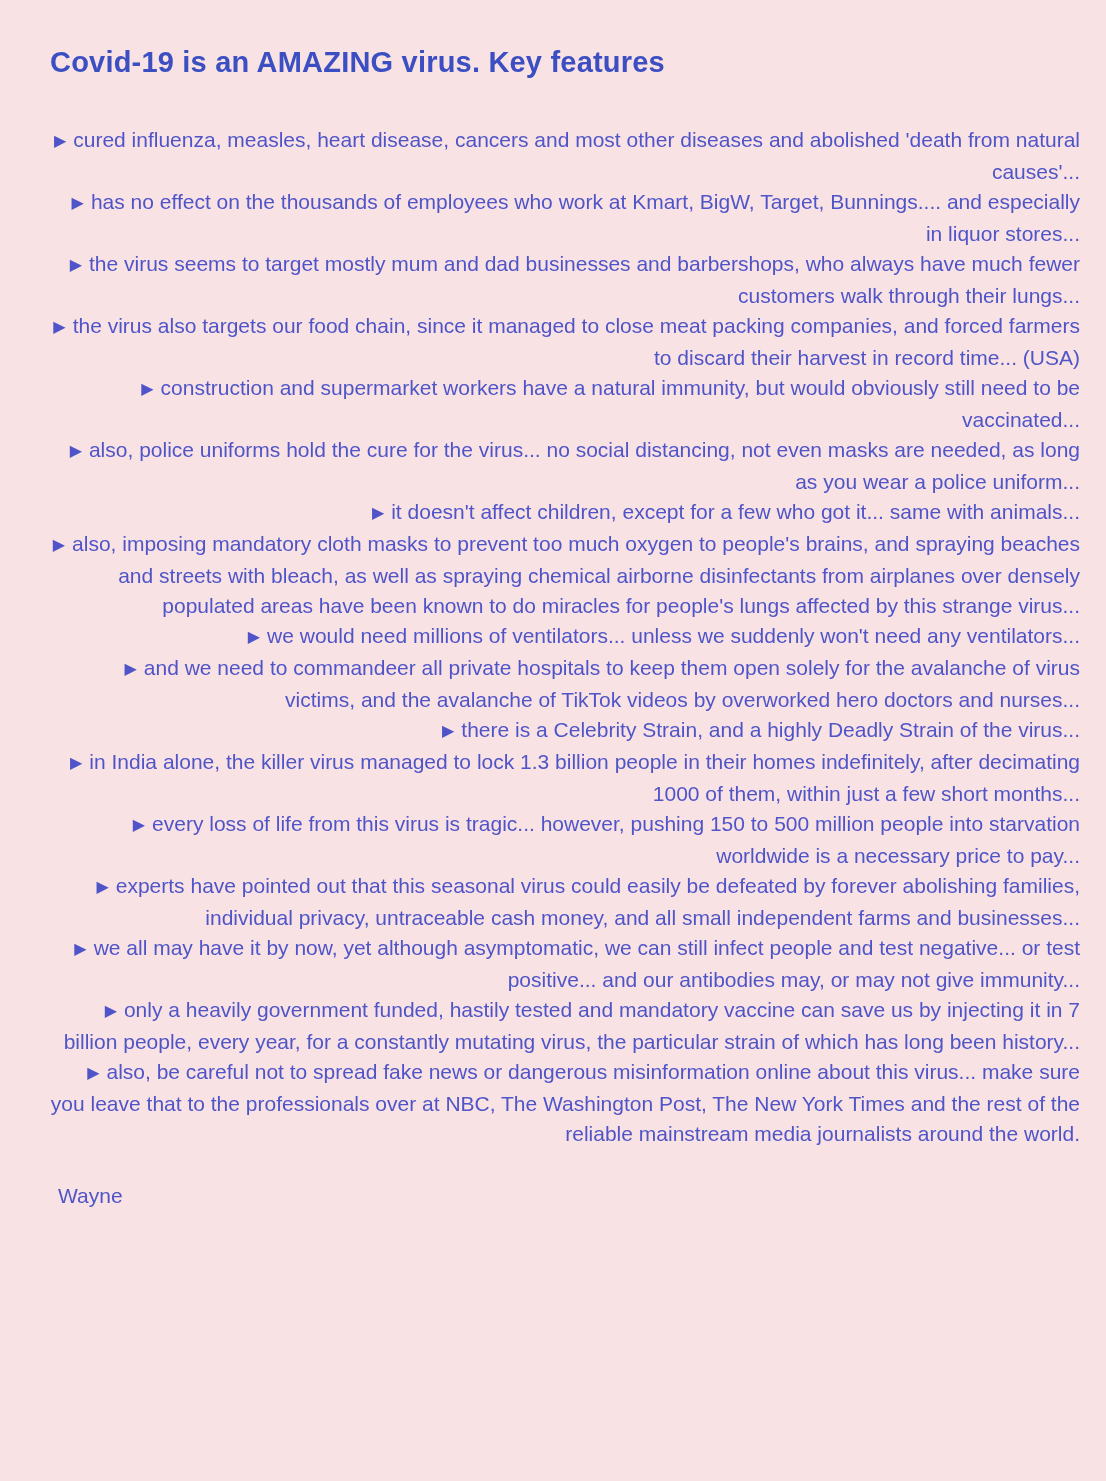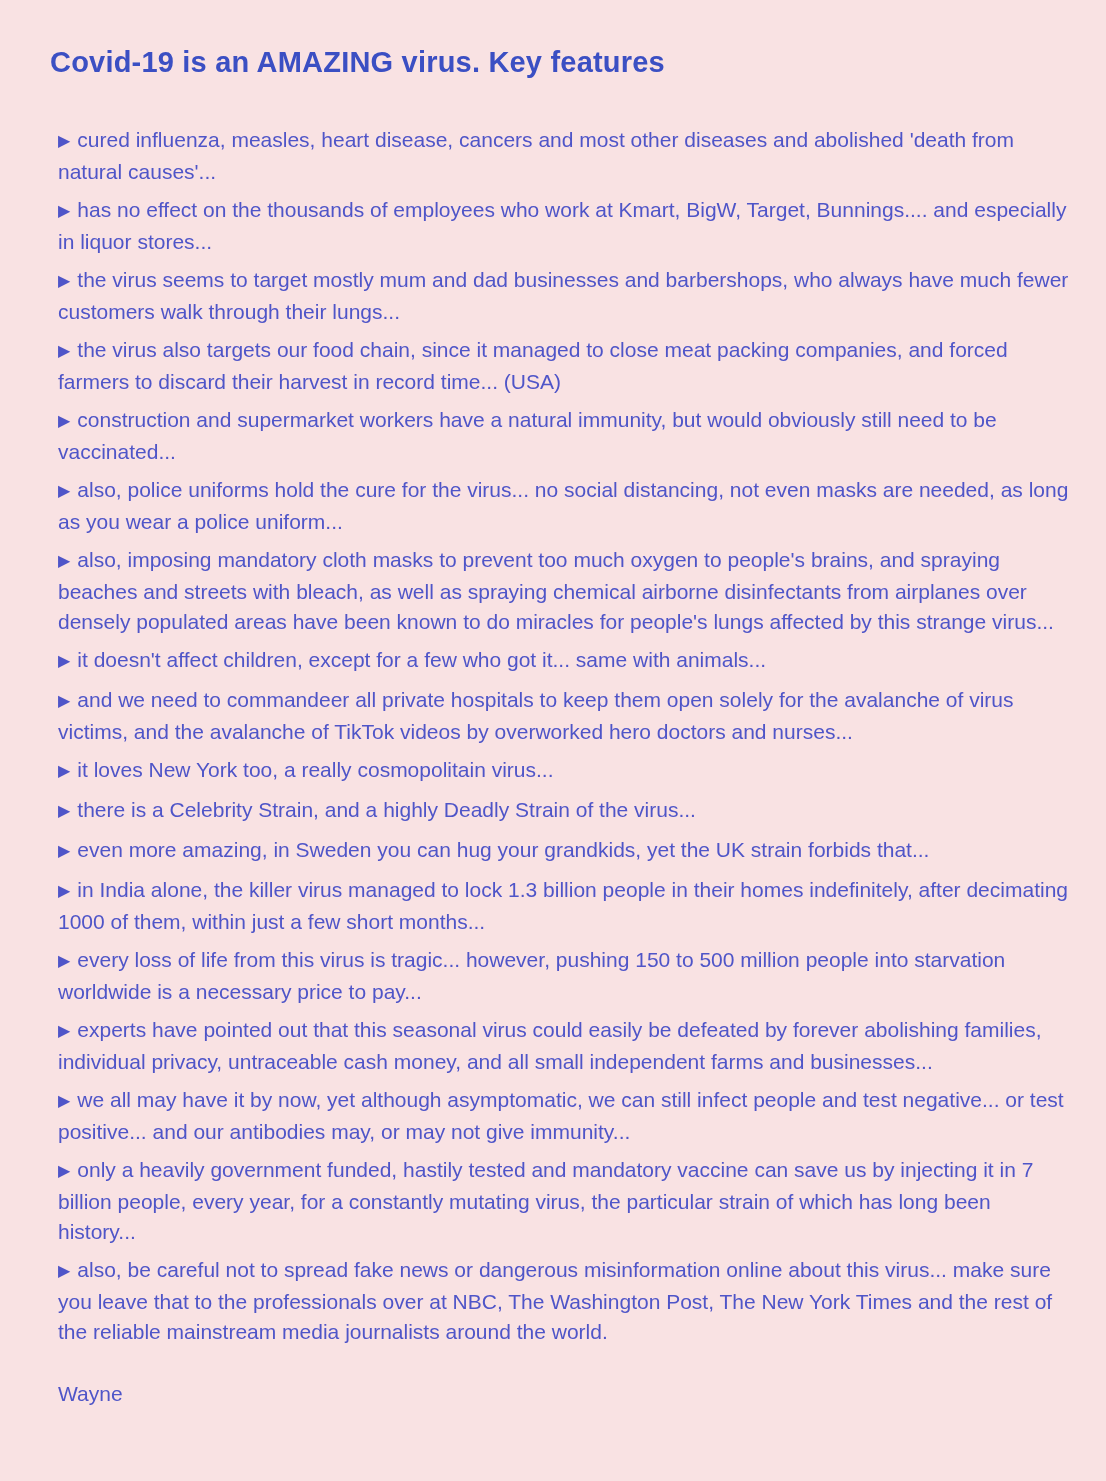--- a/index.html
+++ b/index.html
@@ -19,24 +19,25 @@
     padding: 46px 26px 40px 50px;
   }
   h1.doc-title {
     margin: 0 0 46px 0;
     font-size: 29px;
     font-weight: 700;
     color: var(--title-color);
     letter-spacing: 0.2px;
   }
   .bullets p.bullet {
-    margin: 8px;
+    margin: 0;
     font-size: 21px;
     line-height: 30px;
     color: var(--body-color);
+    text-align: right;
   }
   .bullets .marker {
     display: inline-block;
     font-size: 16px;
     margin-right: 7px;
     transform: translateY(-1px);
     color: var(--body-color);
   }
   .signoff {
     margin: 32px 0 0 8px;
@@ -51,26 +52,25 @@
 <div class="page">
   <h1 class="doc-title">Covid-19 is an AMAZING virus. Key features</h1>
 
   <div class="bullets">
       <p class="bullet"><span class="marker">▶</span><span>cured influenza, measles, heart disease, cancers and most other diseases and abolished 'death from natural causes'...</span></p>
       <p class="bullet"><span class="marker">▶</span><span>has no effect on the thousands of employees who work at Kmart, BigW, Target, Bunnings.... and especially in liquor stores...</span></p>
       <p class="bullet"><span class="marker">▶</span><span>the virus seems to target mostly mum and dad businesses and barbershops, who always have much fewer customers walk through their lungs...</span></p>
       <p class="bullet"><span class="marker">▶</span><span>the virus also targets our food chain, since it managed to close meat packing companies, and forced farmers to discard their harvest in record time... (USA)</span></p>
       <p class="bullet"><span class="marker">▶</span><span>construction and supermarket workers have a natural immunity, but would obviously still need to be vaccinated...</span></p>
       <p class="bullet"><span class="marker">▶</span><span>also, police uniforms hold the cure for the virus... no social distancing, not even masks are needed, as long as you wear a police uniform...</span></p>
+      <p class="bullet"><span class="marker">▶</span><span>it doesn't affect children, except for a few who got it... same with animals...</span></p>
       <p class="bullet"><span class="marker">▶</span><span>also, imposing mandatory cloth masks to prevent too much oxygen to people's brains, and spraying beaches and streets with bleach, as well as spraying chemical airborne disinfectants from airplanes over densely populated areas have been known to do miracles for people's lungs affected by this strange virus...</span></p>
-      <p class="bullet"><span class="marker">▶</span><span>it doesn't affect children, except for a few who got it... same with animals...</span></p>
+      <p class="bullet"><span class="marker">▶</span><span>we would need millions of ventilators... unless we suddenly won't need any ventilators...</span></p>
       <p class="bullet"><span class="marker">▶</span><span>and we need to commandeer all private hospitals to keep them open solely for the avalanche of virus victims, and the avalanche of TikTok videos by overworked hero doctors and nurses...</span></p>
-      <p class="bullet"><span class="marker">▶</span><span>it loves New York too, a really cosmopolitain virus...</span></p>
       <p class="bullet"><span class="marker">▶</span><span>there is a Celebrity Strain, and a highly Deadly Strain of the virus...</span></p>
-      <p class="bullet"><span class="marker">▶</span><span>even more amazing, in Sweden you can hug your grandkids, yet the UK strain forbids that...</span></p>
       <p class="bullet"><span class="marker">▶</span><span>in India alone, the killer virus managed to lock 1.3 billion people in their homes indefinitely, after decimating 1000 of them, within just a few short months...</span></p>
       <p class="bullet"><span class="marker">▶</span><span>every loss of life from this virus is tragic... however, pushing 150 to 500 million people into starvation worldwide is a necessary price to pay...</span></p>
       <p class="bullet"><span class="marker">▶</span><span>experts have pointed out that this seasonal virus could easily be defeated by forever abolishing families, individual privacy, untraceable cash money, and all small independent farms and businesses...</span></p>
       <p class="bullet"><span class="marker">▶</span><span>we all may have it by now, yet although asymptomatic, we can still infect people and test negative... or test positive... and our antibodies may, or may not give immunity...</span></p>
       <p class="bullet"><span class="marker">▶</span><span>only a heavily government funded, hastily tested and mandatory vaccine can save us by injecting it in 7 billion people, every year, for a constantly mutating virus, the particular strain of which has long been history...</span></p>
       <p class="bullet"><span class="marker">▶</span><span>also, be careful not to spread fake news or dangerous misinformation online about this virus... make sure you leave that to the professionals over at NBC, The Washington Post, The New York Times and the rest of the reliable mainstream media journalists around the world.</span></p>
     </div>
 
   <p class="signoff">Wayne</p>
 </div>

